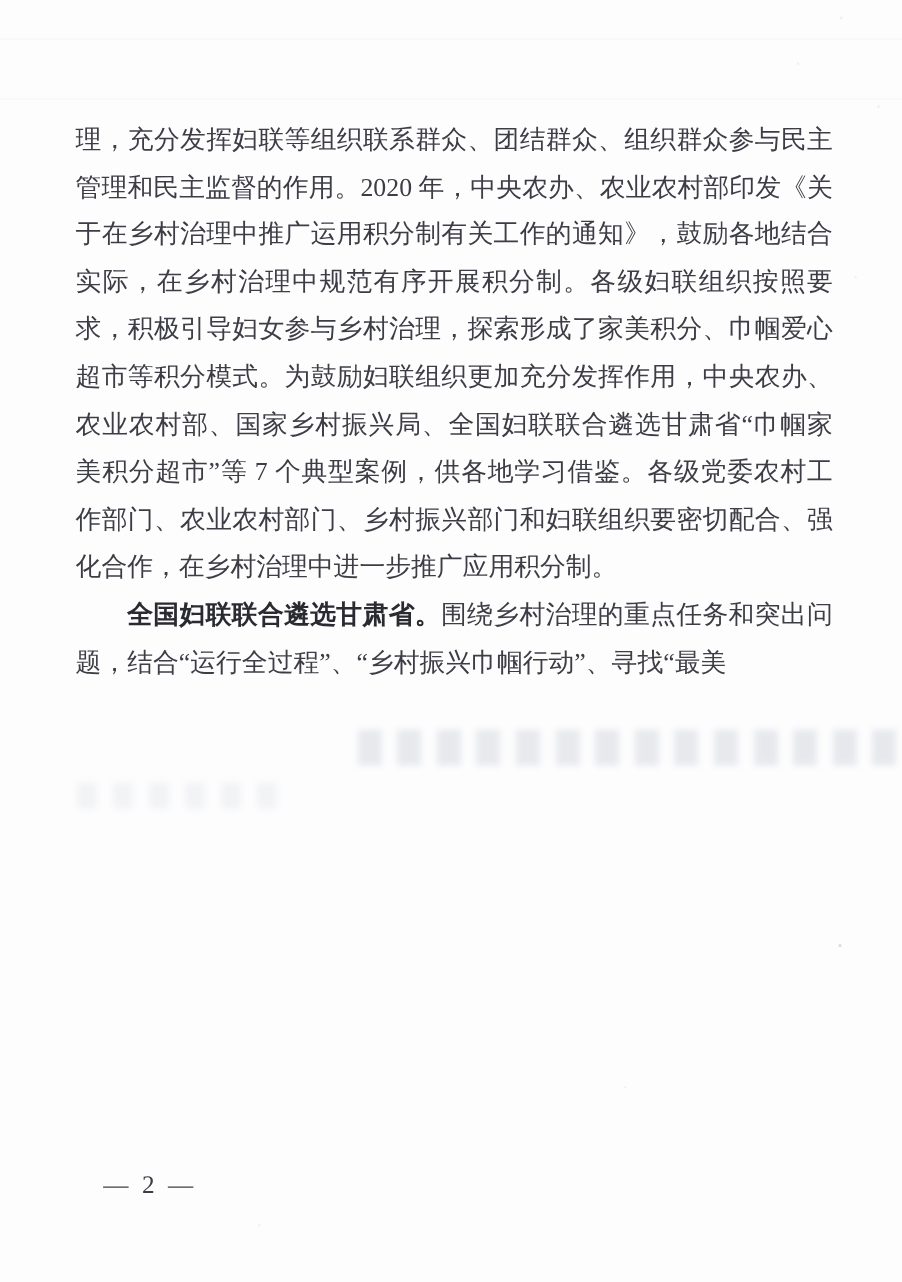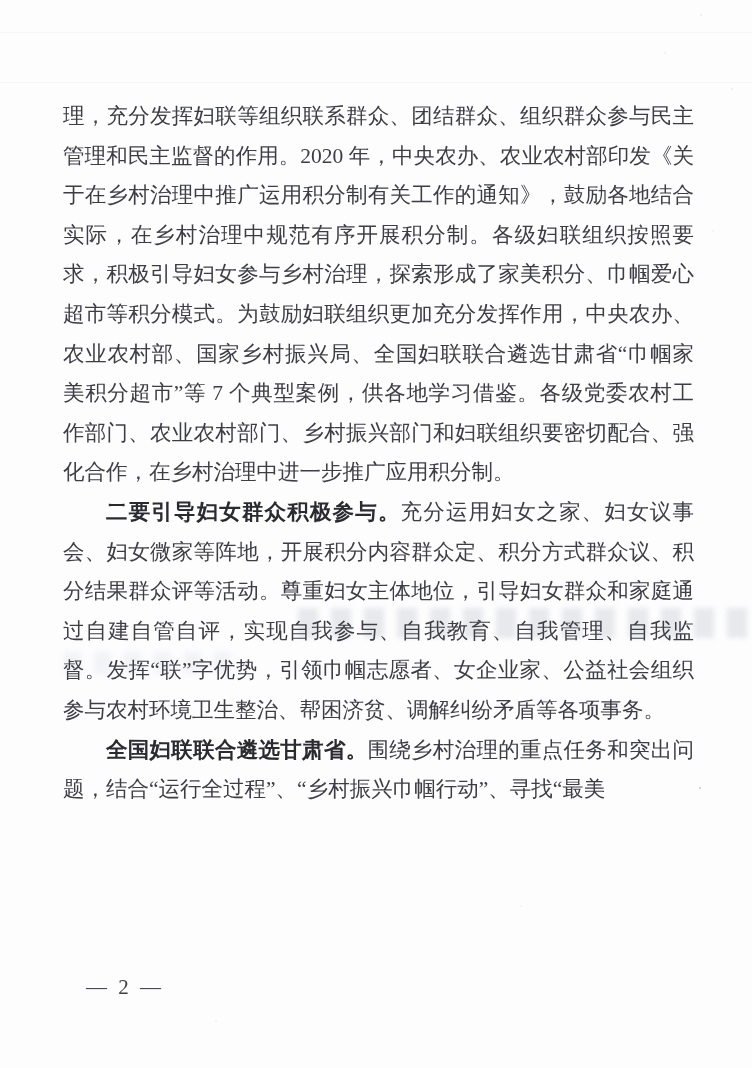--- a/index.html
+++ b/index.html
@@ -112,18 +112,17 @@
 
   <div class="scan-line l1"></div>
   <div class="scan-line l2"></div>
   <div class="speckles"></div>
 
   <div class="ghost-strip"></div>
   <div class="ghost-smudge"></div>
 
   <div class="text-block">
       <p><span>理，充分发挥妇联等组织联系群众、团结群众、组织群众参与民主管理和民主监督的作用。2020 年，中央农办、农业农村部印发《关于在乡村治理中推广运用积分制有关工作的通知》，鼓励各地结合实际，在乡村治理中规范有序开展积分制。各级妇联组织按照要求，积极引导妇女参与乡村治理，探索形成了家美积分、巾帼爱心超市等积分模式。为鼓励妇联组织更加充分发挥作用，中央农办、农业农村部、国家乡村振兴局、全国妇联联合遴选甘肃省“巾帼家美积分超市”等 7 个典型案例，供各地学习借鉴。各级党委农村工作部门、农业农村部门、乡村振兴部门和妇联组织要密切配合、强化合作，在乡村治理中进一步推广应用积分制。</span></p>
-      <p class="indent"><span class="lead">二要引导妇女群众积极参与。</span><span>充分运用妇女之家、妇女议事会、妇女微家等阵地，开展积分内容群众定、积分方式群众议、积分结果群众评等活动。尊重妇女主体地位，引导妇女群众和家庭通过自建自管自评，实现自我参与、自我教育、自我管理、自我监督。发挥“联”字优势，引领巾帼志愿者、女企业家、公益社会组织参与农村环境卫生整治、帮困济贫、调解纠纷矛盾等各项事务。</span></p>
       <p class="indent"><span class="lead">全国妇联联合遴选甘肃省。</span><span>围绕乡村治理的重点任务和突出问题，结合“运行全过程”、“乡村振兴巾帼行动”、寻找“最美</span></p>
     </div>
 
   <div class="page-number">— 2 —</div>
 </div>
 
 </body></html>

